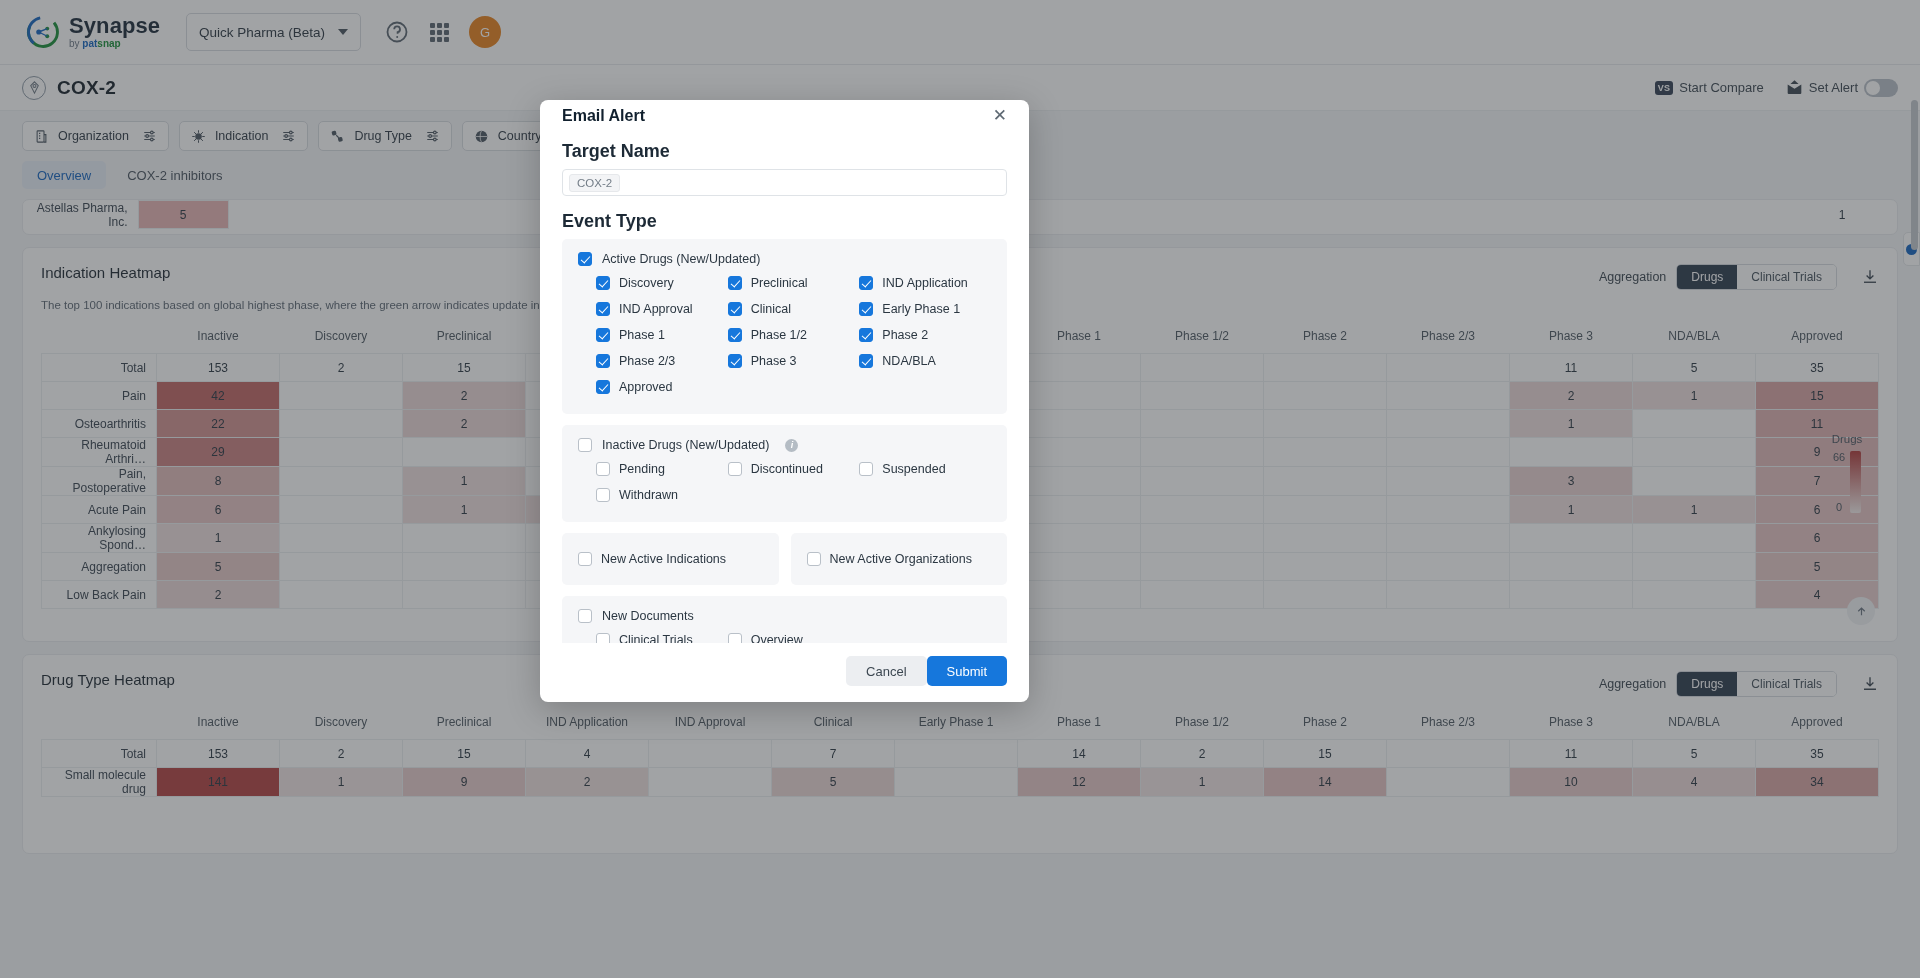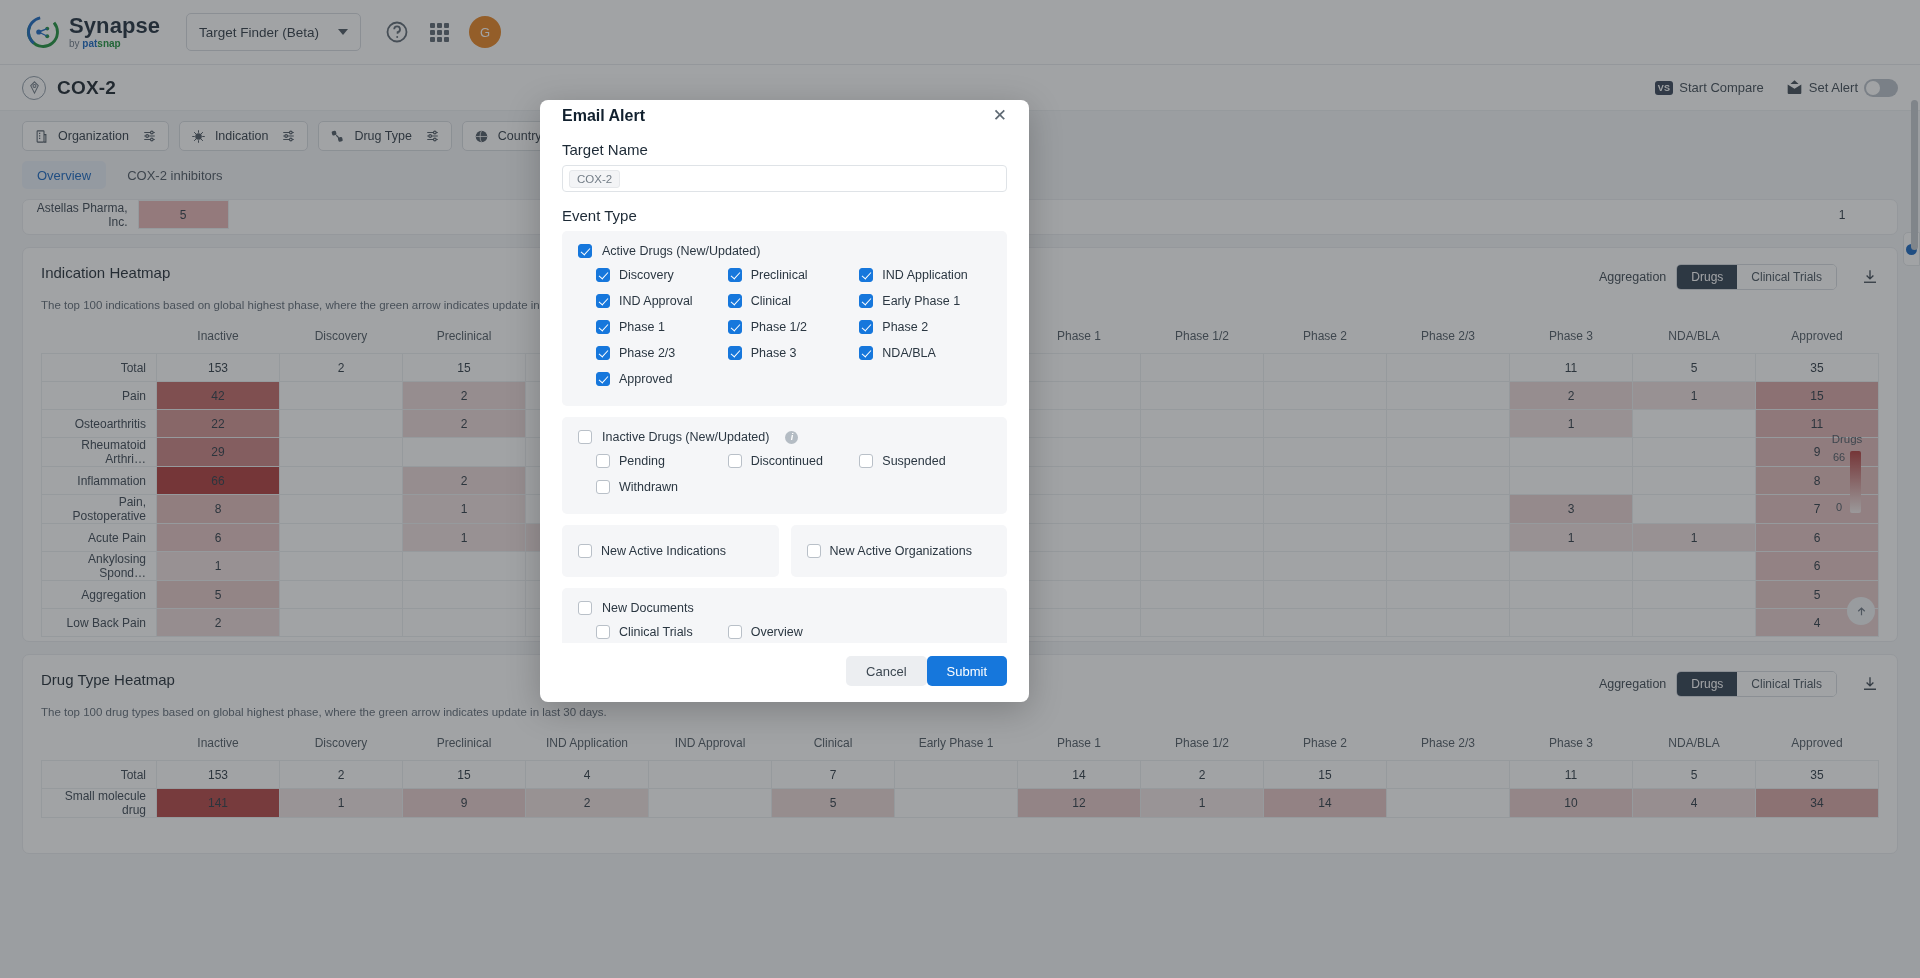--- a/index.html
+++ b/index.html
@@ -172,21 +172,21 @@
     padding: 7px 22px 0; display: flex; justify-content: space-between; align-items: flex-start;
   }
   .modal-title { font-size: 16px; font-weight: 700; color: #11202e; }
   .modal-close { font-size: 17px; color: #5e6973; cursor: pointer; line-height: 1; }
   .modal-body {
     padding: 16px 22px 0; overflow-y: auto; flex: 1; position: relative;
   }
   .modal-body::-webkit-scrollbar { width: 7px; }
   .modal-body::-webkit-scrollbar-thumb { background: #c6ccd2; border-radius: 4px;}
   .modal-body::-webkit-scrollbar-track { background: #f0f1f3; }
-  .field-label { font-size: 15px; font-weight: 400; color: #1d2a36; margin-bottom: 7px;}
+  .field-label { font-size: 18px; font-weight: 700; color: #1d2a36; margin-bottom: 7px;}
   .target-input {
     height: 27px; border: 1px solid #dfe3e7; border-radius: 4px; background: #fff;
     display: flex; align-items: center; padding: 0 6px; margin-bottom: 15px;
   }
   .chip-tag {
     background: #f3f4f6; border: 1px solid #e6e8eb; border-radius: 3px;
     font-size: 11.5px; color: #737d87; padding: 2px 7px;
   }
   .group {
     background: #f5f6f8; border-radius: 5px; padding: 13px 16px 14px; margin-bottom: 11px;
@@ -242,21 +242,21 @@
         <circle cx="25" cy="25" r="2.3" fill="#1b8f3a"></circle>
         <path d="M15 20 L25 16 M15 20 L25 25" stroke="#1565c0" stroke-width="1.6"></path>
       </svg>
       <div class="brand-text">
         <div class="brand-name">Synapse</div>
         <div class="brand-sub"><span>by </span><i>pat</i><b>snap</b></div>
       </div>
     </div>
 
     <div class="finder">
-      <span>Target Finder (Beta)</span>
+      <span>Quick Pharma (Beta)</span>
       <span class="caret"></span>
     </div>
 
 
     <div class="nav-right">
       <svg class="icon-btn" viewBox="0 0 24 24" fill="none" stroke="currentColor" stroke-width="1.8">
         <circle cx="12" cy="12" r="9.5"></circle>
           <path d="M9.2 9.3a2.9 2.9 0 1 1 3.4 2.9v1.6"></path>
           <circle cx="12.2" cy="17" r="1" fill="currentColor" stroke="none"></circle>
       </svg>
@@ -481,37 +481,20 @@
                 <td style="background:transparent"></td>
                 <td style="background:transparent"></td>
                 <td style="background:transparent"></td>
                 <td style="background:transparent"></td>
                 <td style="background:transparent"></td>
                 <td style="background:transparent"></td>
                 <td style="background:transparent"></td>
                 <td style="background:rgb(224,184,184)">9</td>
               </tr>
               <tr>
-                <td class="rowhdr">Inflammation</td>
-                <td style="background:rgb(176,58,58)">66</td>
-                <td style="background:transparent"></td>
-                <td style="background:rgb(236,216,215)">2</td>
-                <td style="background:transparent"></td>
-                <td style="background:transparent"></td>
-                <td style="background:transparent"></td>
-                <td style="background:transparent"></td>
-                <td style="background:transparent"></td>
-                <td style="background:transparent"></td>
-                <td style="background:transparent"></td>
-                <td style="background:transparent"></td>
-                <td style="background:transparent"></td>
-                <td style="background:transparent"></td>
-                <td style="background:rgb(226,188,187)">8</td>
-              </tr>
-              <tr>
                 <td class="rowhdr">Pain, Postoperative</td>
                 <td style="background:rgb(226,188,187)">8</td>
                 <td style="background:transparent"></td>
                 <td style="background:rgb(239,223,222)">1</td>
                 <td style="background:transparent"></td>
                 <td style="background:transparent"></td>
                 <td style="background:transparent"></td>
                 <td style="background:transparent"></td>
                 <td style="background:transparent"></td>
                 <td style="background:transparent"></td>
@@ -619,21 +602,20 @@
           <div class="seg">
             <div class="on">Drugs</div>
             <div>Clinical Trials</div>
           </div>
           <svg class="dl-icon" viewBox="0 0 24 24" fill="none" stroke="currentColor" stroke-width="1.8">
             <path d="M12 3v11M7.5 10 L12 14.5 L16.5 10"></path>
               <path d="M4 19h16"></path>
           </svg>
         </div>
       </div>
-      <div class="card-sub">The top 100 drug types based on global highest phase, where the green arrow indicates update in last 30 days.</div>
       <div class="heat-wrap">
         <table class="heat" id="heat2">
             <tbody>
               <tr>
                 <th class="rowhdr"></th>
                 <th>Inactive</th>
                 <th>Discovery</th>
                 <th>Preclinical</th>
                 <th>IND Application</th>
                 <th>IND Approval</th>

